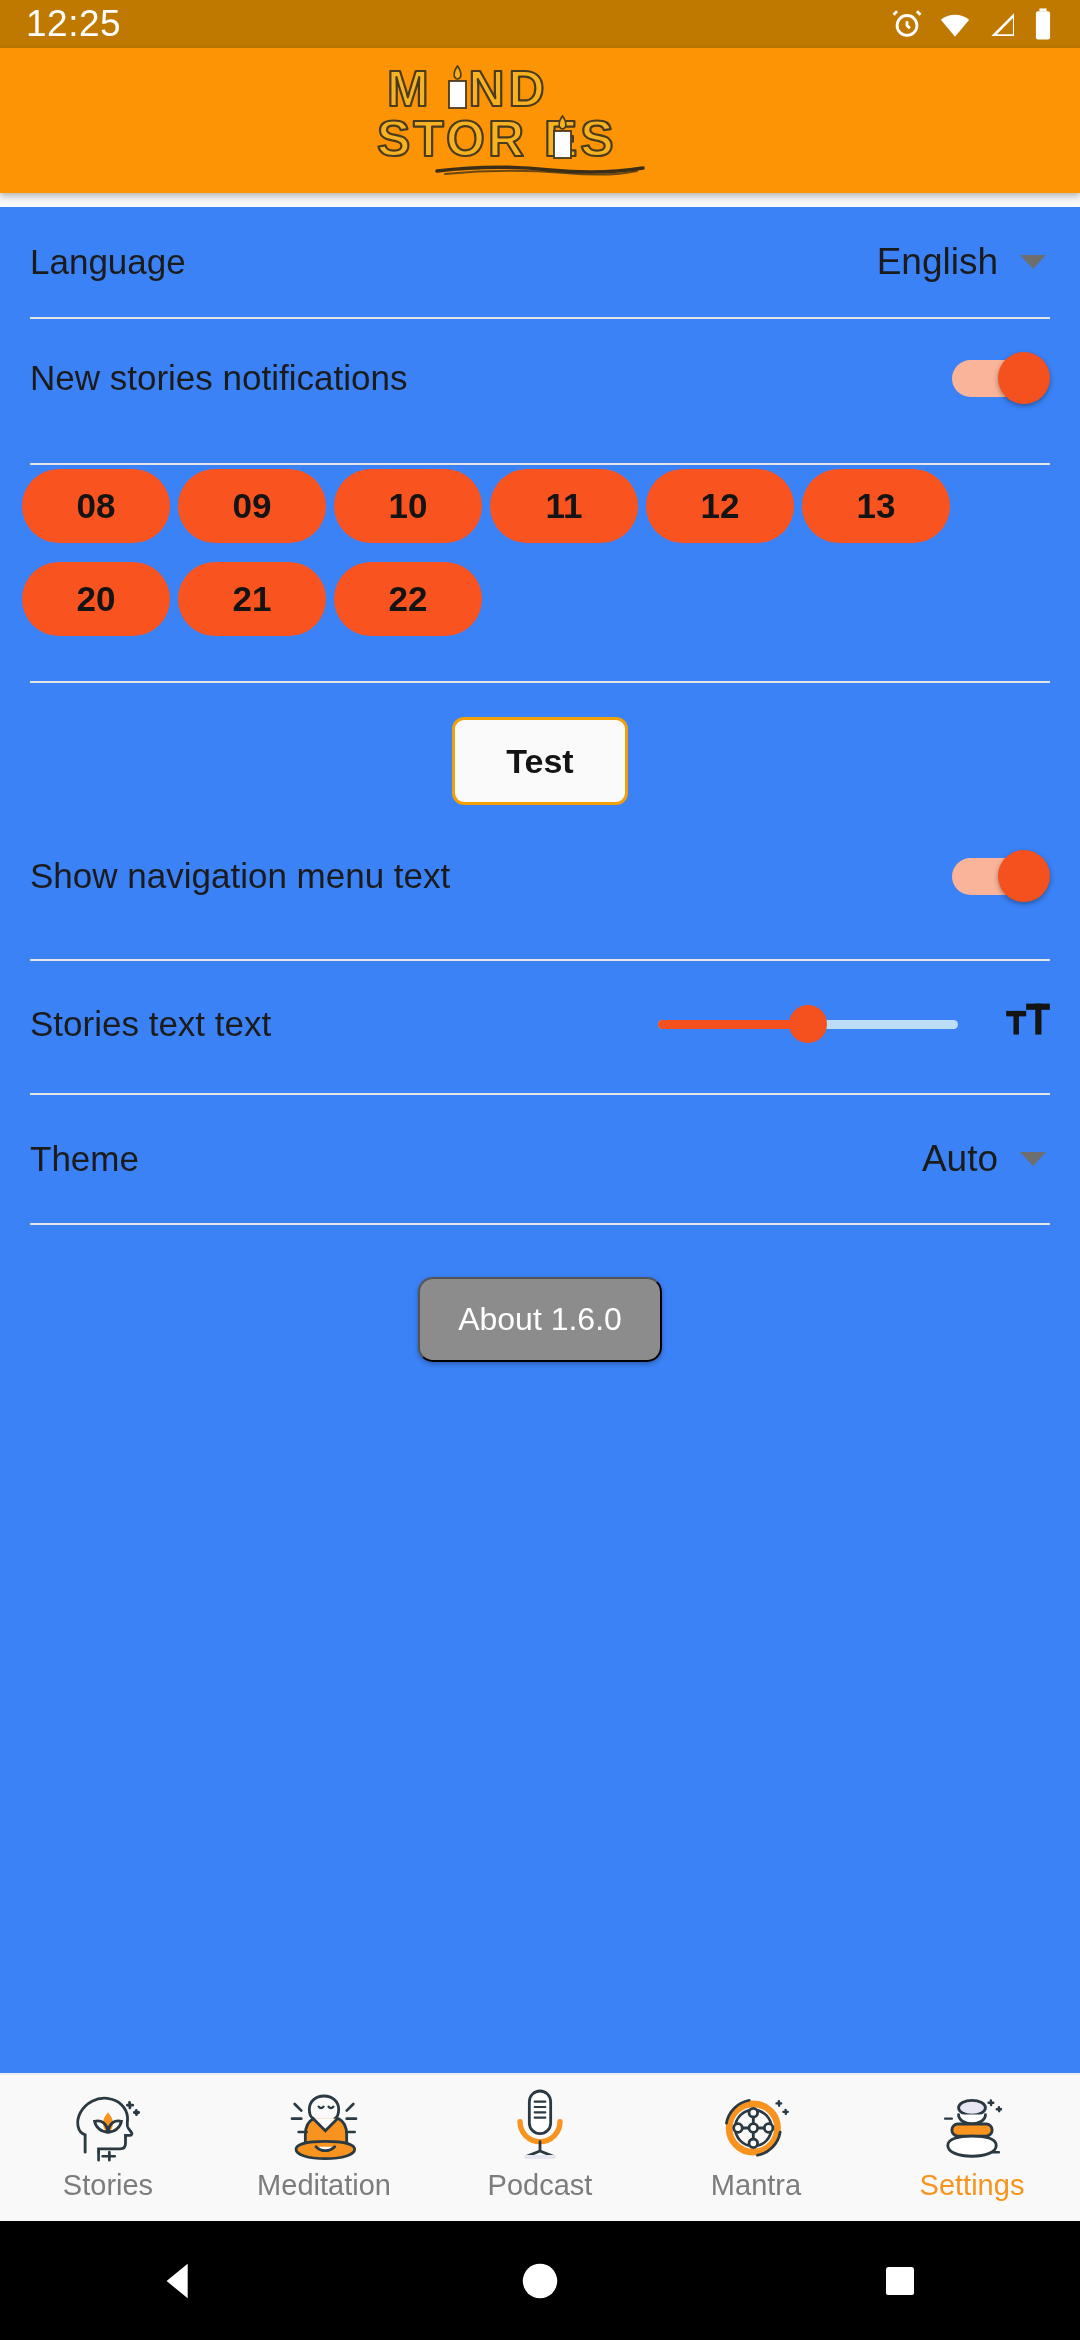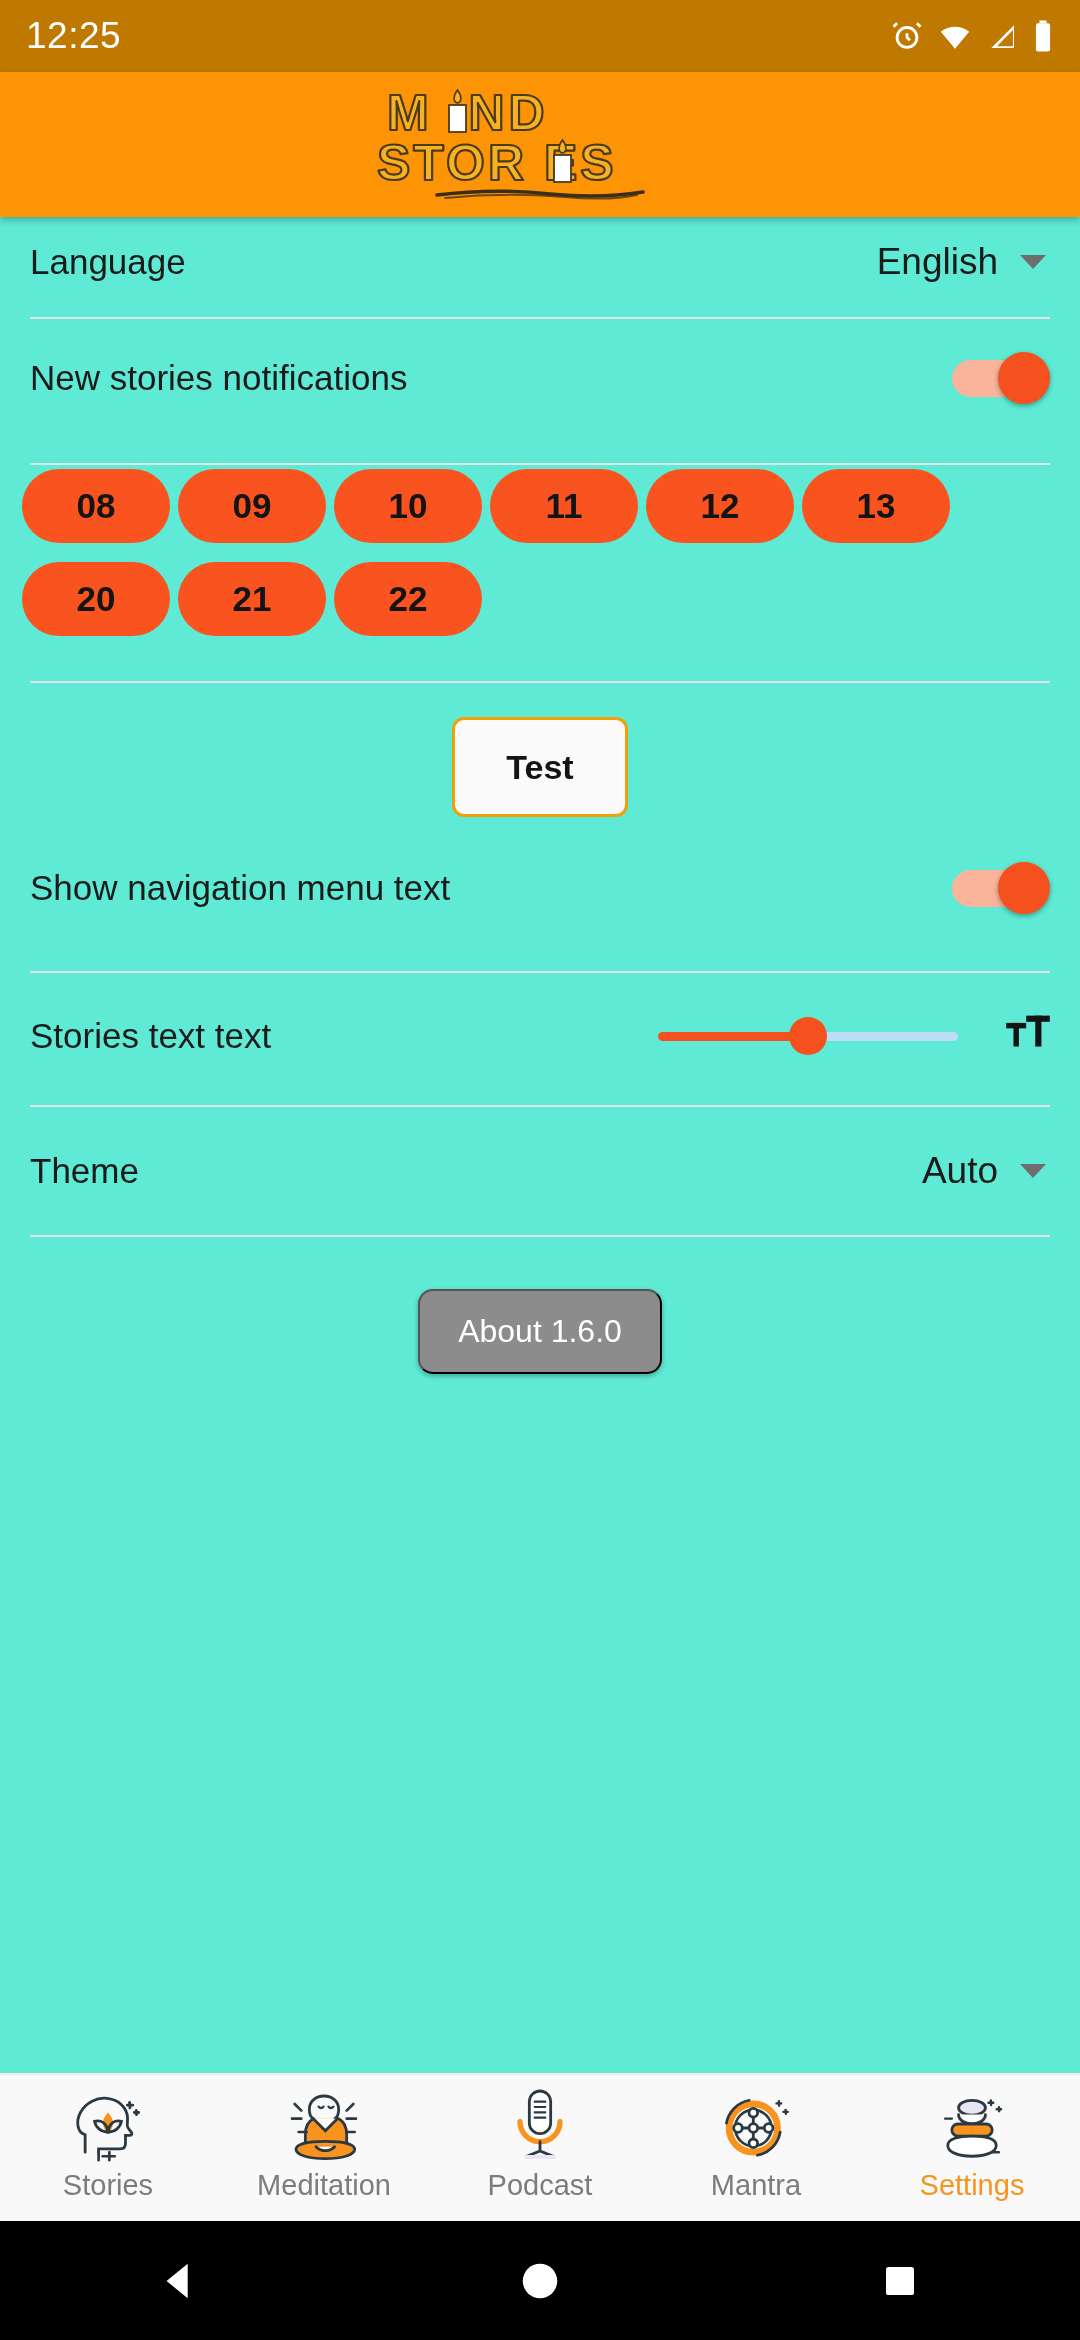--- a/index.html
+++ b/index.html
@@ -6,42 +6,42 @@
   html, body {
     width: 1080px; height: 2340px;
     background: #000;
     font-family: "Liberation Sans", sans-serif;
     overflow: hidden;
   }
   .phone { width: 1080px; height: 2340px; position: relative; background: #F8F8F8; }
 
   
   .statusbar {
-    height: 72px; background: #BF7900; color: #fff;
+    height: 48px; background: #BF7900; color: #fff;
     display: flex; align-items: center; justify-content: space-between;
     padding: 0 26px;
   }
   .clock { font-size: 37px; letter-spacing: .5px; }
   .status-icons { display: flex; align-items: center; gap: 14px; }
   .status-icons svg { display: block; }
 
   
   .appbar {
     height: 145px; background: #FC9405;
     display: flex; align-items: center; justify-content: center;
     box-shadow: 0 3px 7px rgba(0,0,0,.28);
     position: relative; z-index: 5;
   }
   .logo { position: relative; width: 330px; height: 125px; }
   .logo svg { display: block; }
 
   
   .content {
     position: absolute; top: 207px; left: 0; right: 0; bottom: 207px;
-    background: #5eead4; overflow: hidden;
+    background: #3b82f6; overflow: hidden;
   }
   .row {
     display: flex; align-items: center; justify-content: space-between;
     padding: 0 30px; height: 104px;
   }
   .label { font-size: 35px; color: #1B1B1B; }
   .value { font-size: 37px; color: #1B1B1B; }
   .divider { height: 2px; background: #E4E4E4; margin: 0 30px; }
 
   .spinner { display: flex; align-items: center; gap: 22px; padding-right: 4px; }
@@ -77,21 +77,21 @@
     background: #F9541F; color: #141414;
     font-size: 35px; font-weight: bold;
     display: flex; align-items: center; justify-content: center;
     margin-bottom: 19px;
   }
   .chip:last-child { margin-right: 0; }
 
   
   .test-wrap { display: flex; justify-content: center; padding: 34px 0 16px; }
   .test-btn {
-    width: 176px; height: 100px; border: 3px solid #F2A007; border-radius: 12px;
+    width: 176px; height: 88px; border: 3px solid #F2A007; border-radius: 12px;
     background: #FAFAFA; color: #141414; font-size: 34px; font-weight: bold;
     display: flex; align-items: center; justify-content: center;
   }
 
   
   .slider-row { display: flex; align-items: center; justify-content: space-between; padding: 0 30px; height: 104px; }
   .slider { position: relative; width: 300px; height: 52px; margin-left: auto; margin-right: 48px; }
   .slider .rail {
     position: absolute; top: 22px; left: 0; width: 100%; height: 9px;
     border-radius: 5px; background: #BBDDF6;

